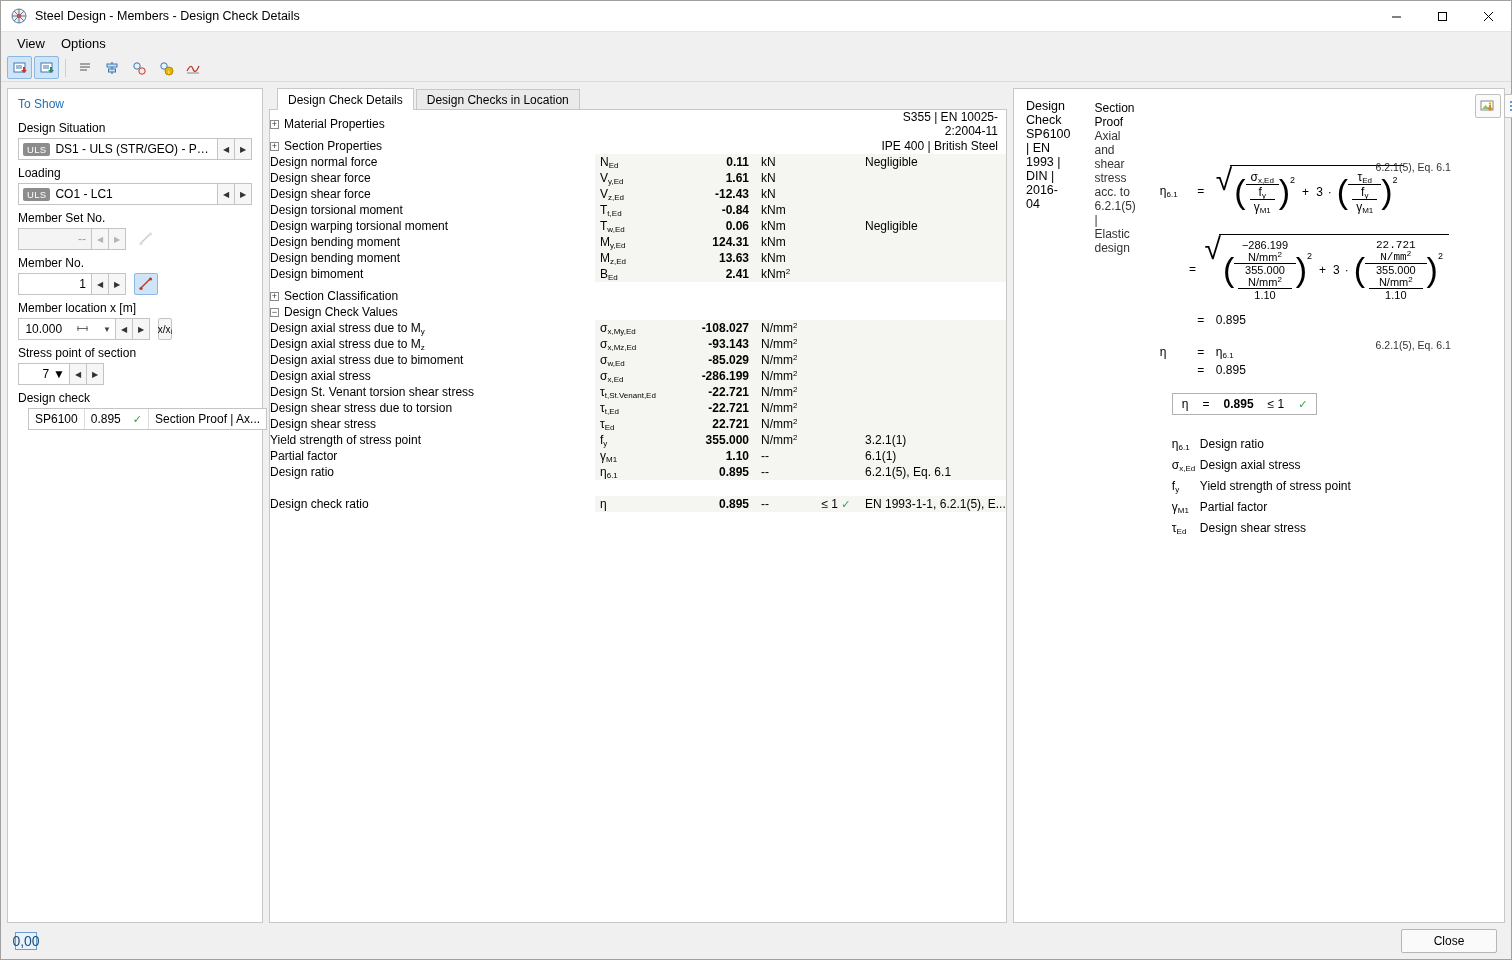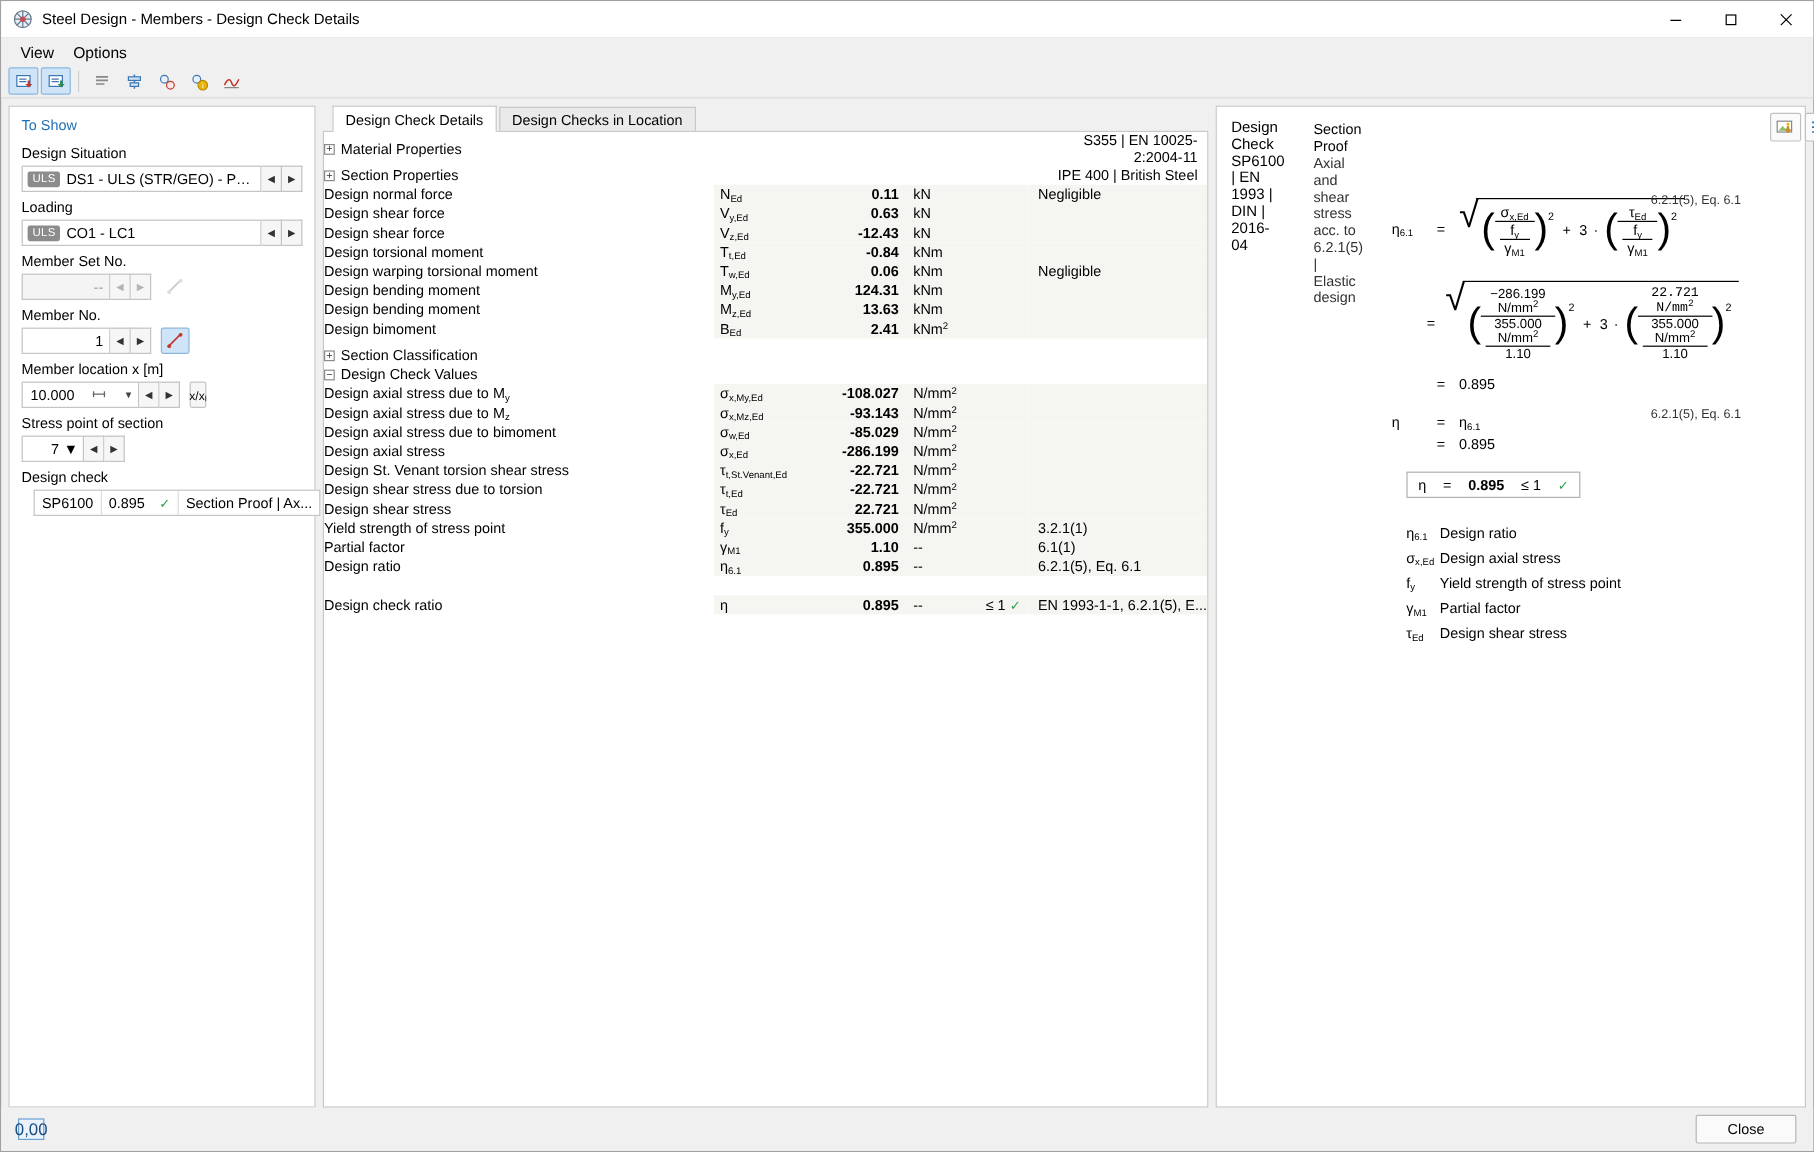--- a/index.html
+++ b/index.html
@@ -237,21 +237,21 @@
   .statusbar {
     height: 36px; display: flex; align-items: center;
     padding: 0 14px; flex: none; background: #f0f0f0;
   }
   .statusicon {
     width: 22px; height: 18px; border: 1px solid #6a9fd0;
     background: #eaf3fb; font-size: 14px; color: #1c4e80;
     display: flex; align-items: center; justify-content: center;
   }
   .closebtn {
-    margin-left: auto; width: 84px; height: 24px;
+    margin-left: auto; width: 96px; height: 24px;
     border: 1px solid #b6b6b6; background: #fafafa;
     font-size: 12px; display: flex; align-items: center; justify-content: center;
     border-radius: 2px;
   }
 </style>
 </head>
 <body>
 
 <div class="window">
 
@@ -468,21 +468,21 @@
             <td class="col-name itemlabel"><span>Design normal force</span></td>
             <td class="col-sym shade"><span>N</span><sub>Ed</sub></td>
             <td class="col-val shade bold">0.11</td>
             <td class="col-unit shade">kN</td>
             <td class="col-cmp shade"></td>
             <td class="col-note shade">Negligible</td>
           </tr>
           <tr>
             <td class="col-name itemlabel"><span>Design shear force</span></td>
             <td class="col-sym shade"><span>V</span><sub>y,Ed</sub></td>
-            <td class="col-val shade bold">0.63</td>
+            <td class="col-val shade bold">1.61</td>
             <td class="col-unit shade">kN</td>
             <td class="col-cmp shade"></td>
             <td class="col-note shade"></td>
           </tr>
           <tr>
             <td class="col-name itemlabel"><span>Design shear force</span></td>
             <td class="col-sym shade"><span>V</span><sub>z,Ed</sub></td>
             <td class="col-val shade bold">-12.43</td>
             <td class="col-unit shade">kN</td>
             <td class="col-cmp shade"></td>

